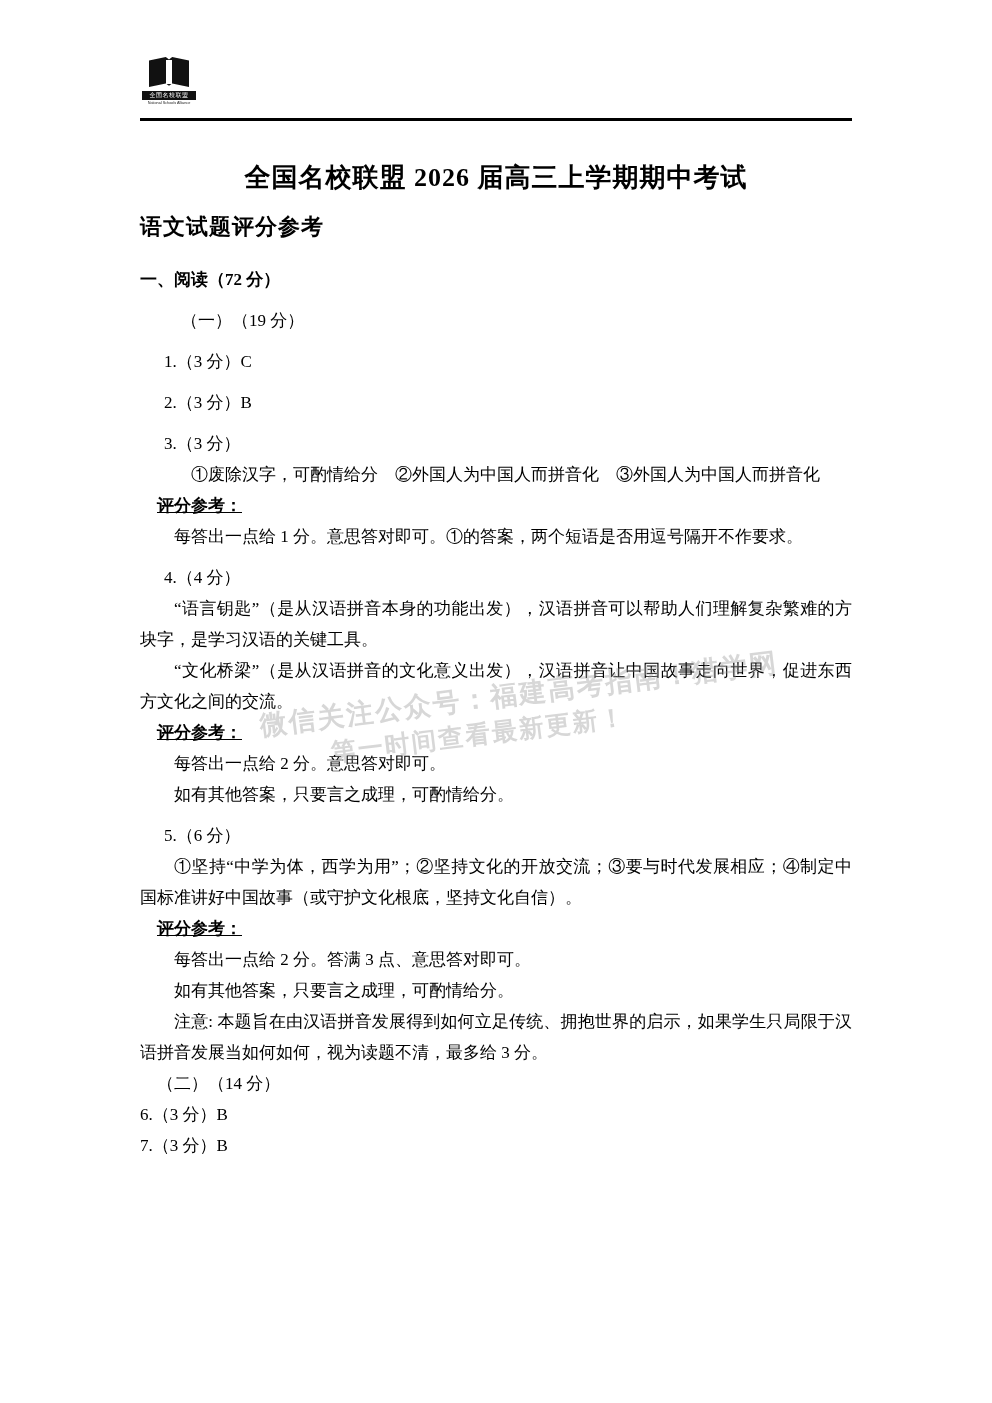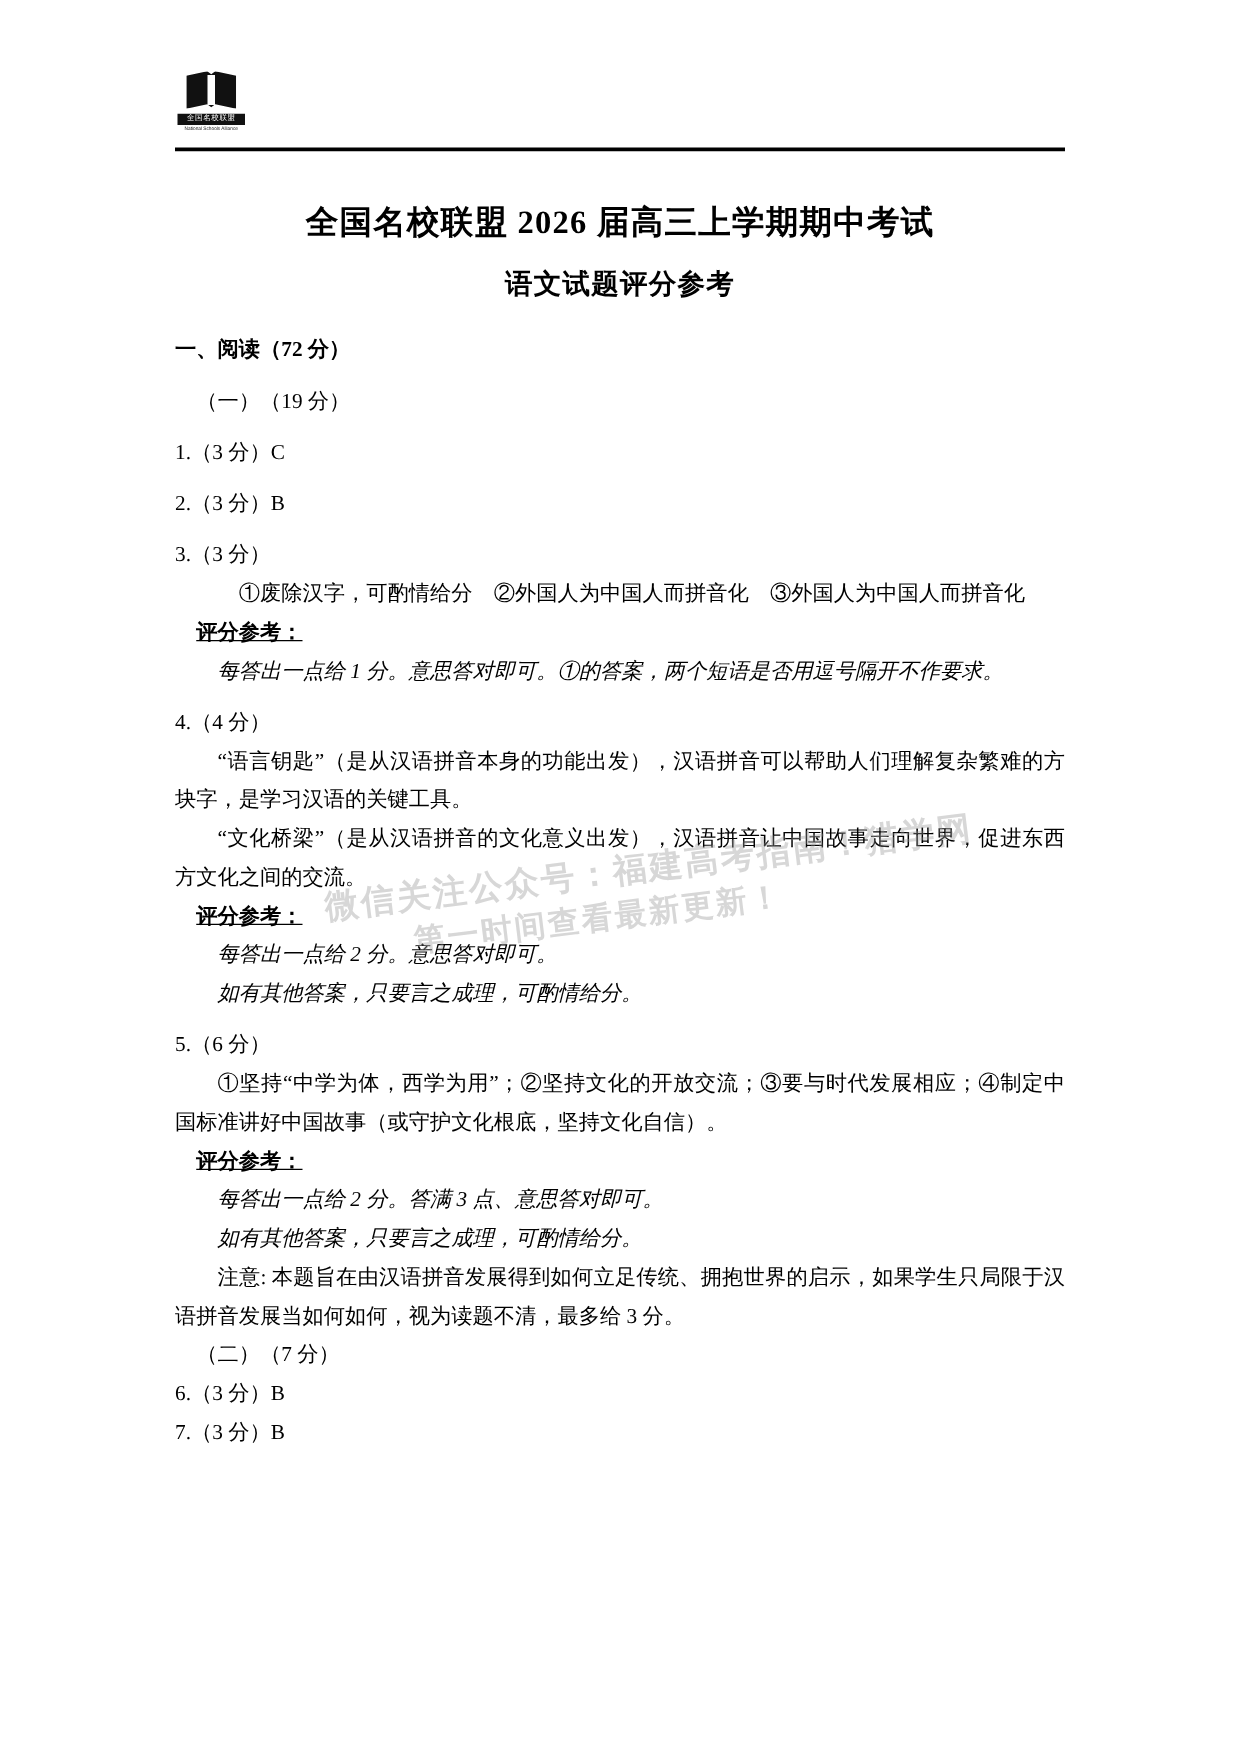--- a/index.html
+++ b/index.html
@@ -103,42 +103,42 @@
   .doc-title {
     margin-top: 42px;
     text-align: center;
     font-size: 26px;
     font-weight: bold;
     letter-spacing: 1px;
     line-height: 38px;
   }
   .doc-subtitle {
     margin-top: 14px;
-    text-align: center;
+    text-align: left;
     font-size: 22px;
     font-weight: bold;
     letter-spacing: 1px;
     line-height: 32px;
   }
 
   
   .sec-head {
     margin-top: 22px;
     font-size: 17px;
     line-height: 30px;
     font-weight: bold;
   }
   p {
     margin: 0;
     font-size: 17px;
     line-height: 31px;
   }
-  .l0 { margin-top: 10px; }
+  .l0 { margin-top: 10px; margin-left: 24px; }
   .indent1 { text-indent: 17px; }
-  .indent2 { text-indent: 34px; font-style: italic; }
+  .indent2 { text-indent: 34px; }
   .indent3 { text-indent: 51px; }
   .bold { font-weight: bold; text-decoration: underline; }
   .para { text-indent: 34px; text-align: justify; }
 
   
   .wm {
     position: absolute;
     pointer-events: none;
     color: rgba(150,150,150,0.38);
     font-family: "Liberation Sans", sans-serif;
@@ -199,21 +199,21 @@
     <p class="indent2">每答出一点给 2 分。意思答对即可。</p>
     <p class="indent2">如有其他答案，只要言之成理，可酌情给分。</p>
 
     <p class="l0">5.（6 分）</p>
     <p class="para">①坚持“中学为体，西学为用”；②坚持文化的开放交流；③要与时代发展相应；④制定中国标准讲好中国故事（或守护文化根底，坚持文化自信）。</p>
     <p class="indent1 bold">评分参考：</p>
     <p class="indent2">每答出一点给 2 分。答满 3 点、意思答对即可。</p>
     <p class="indent2">如有其他答案，只要言之成理，可酌情给分。</p>
     <p class="para">注意: 本题旨在由汉语拼音发展得到如何立足传统、拥抱世界的启示，如果学生只局限于汉语拼音发展当如何如何，视为读题不清，最多给 3 分。</p>
 
-    <p class="indent1">（二）（7 分）</p>
+    <p class="indent1">（二）（14 分）</p>
     <p>6.（3 分）B</p>
     <p>7.（3 分）B</p>
 
   </div>
 
   <div class="wm wm1">微信关注公众号：福建高考指南！猎学网</div>
   <div class="wm wm2">第一时间查看最新更新！</div>
 </div>
 
 </body></html>

